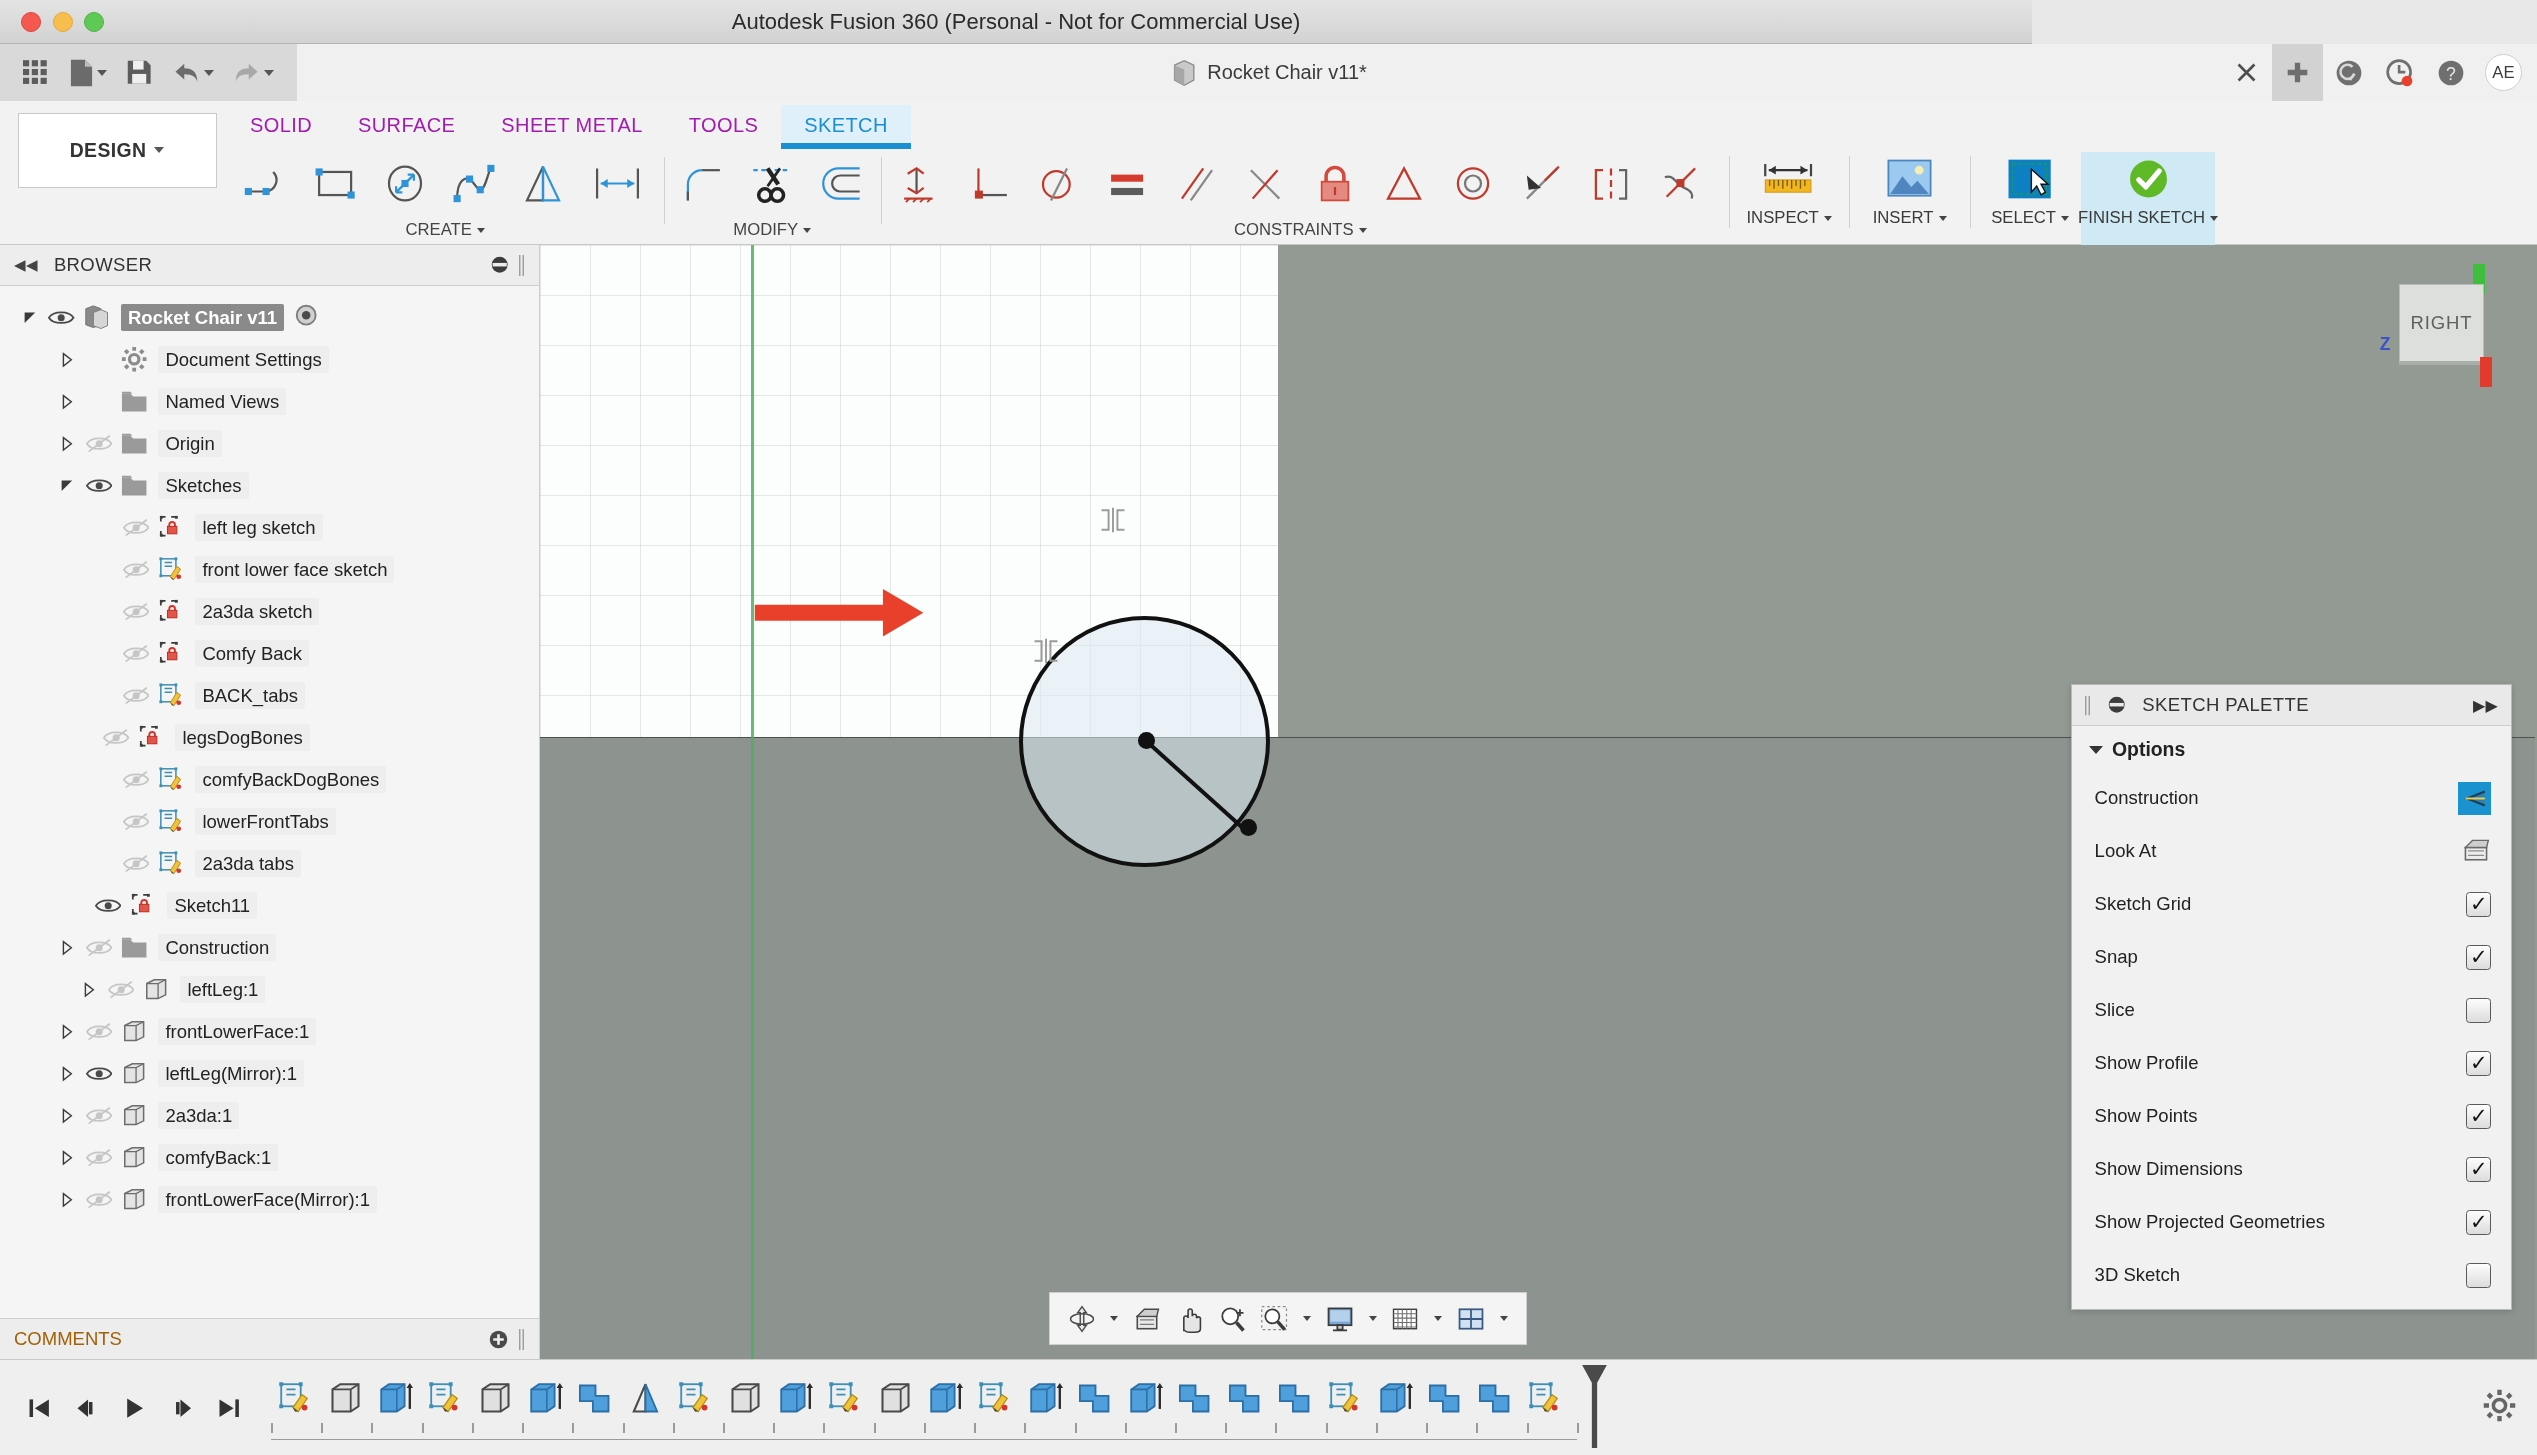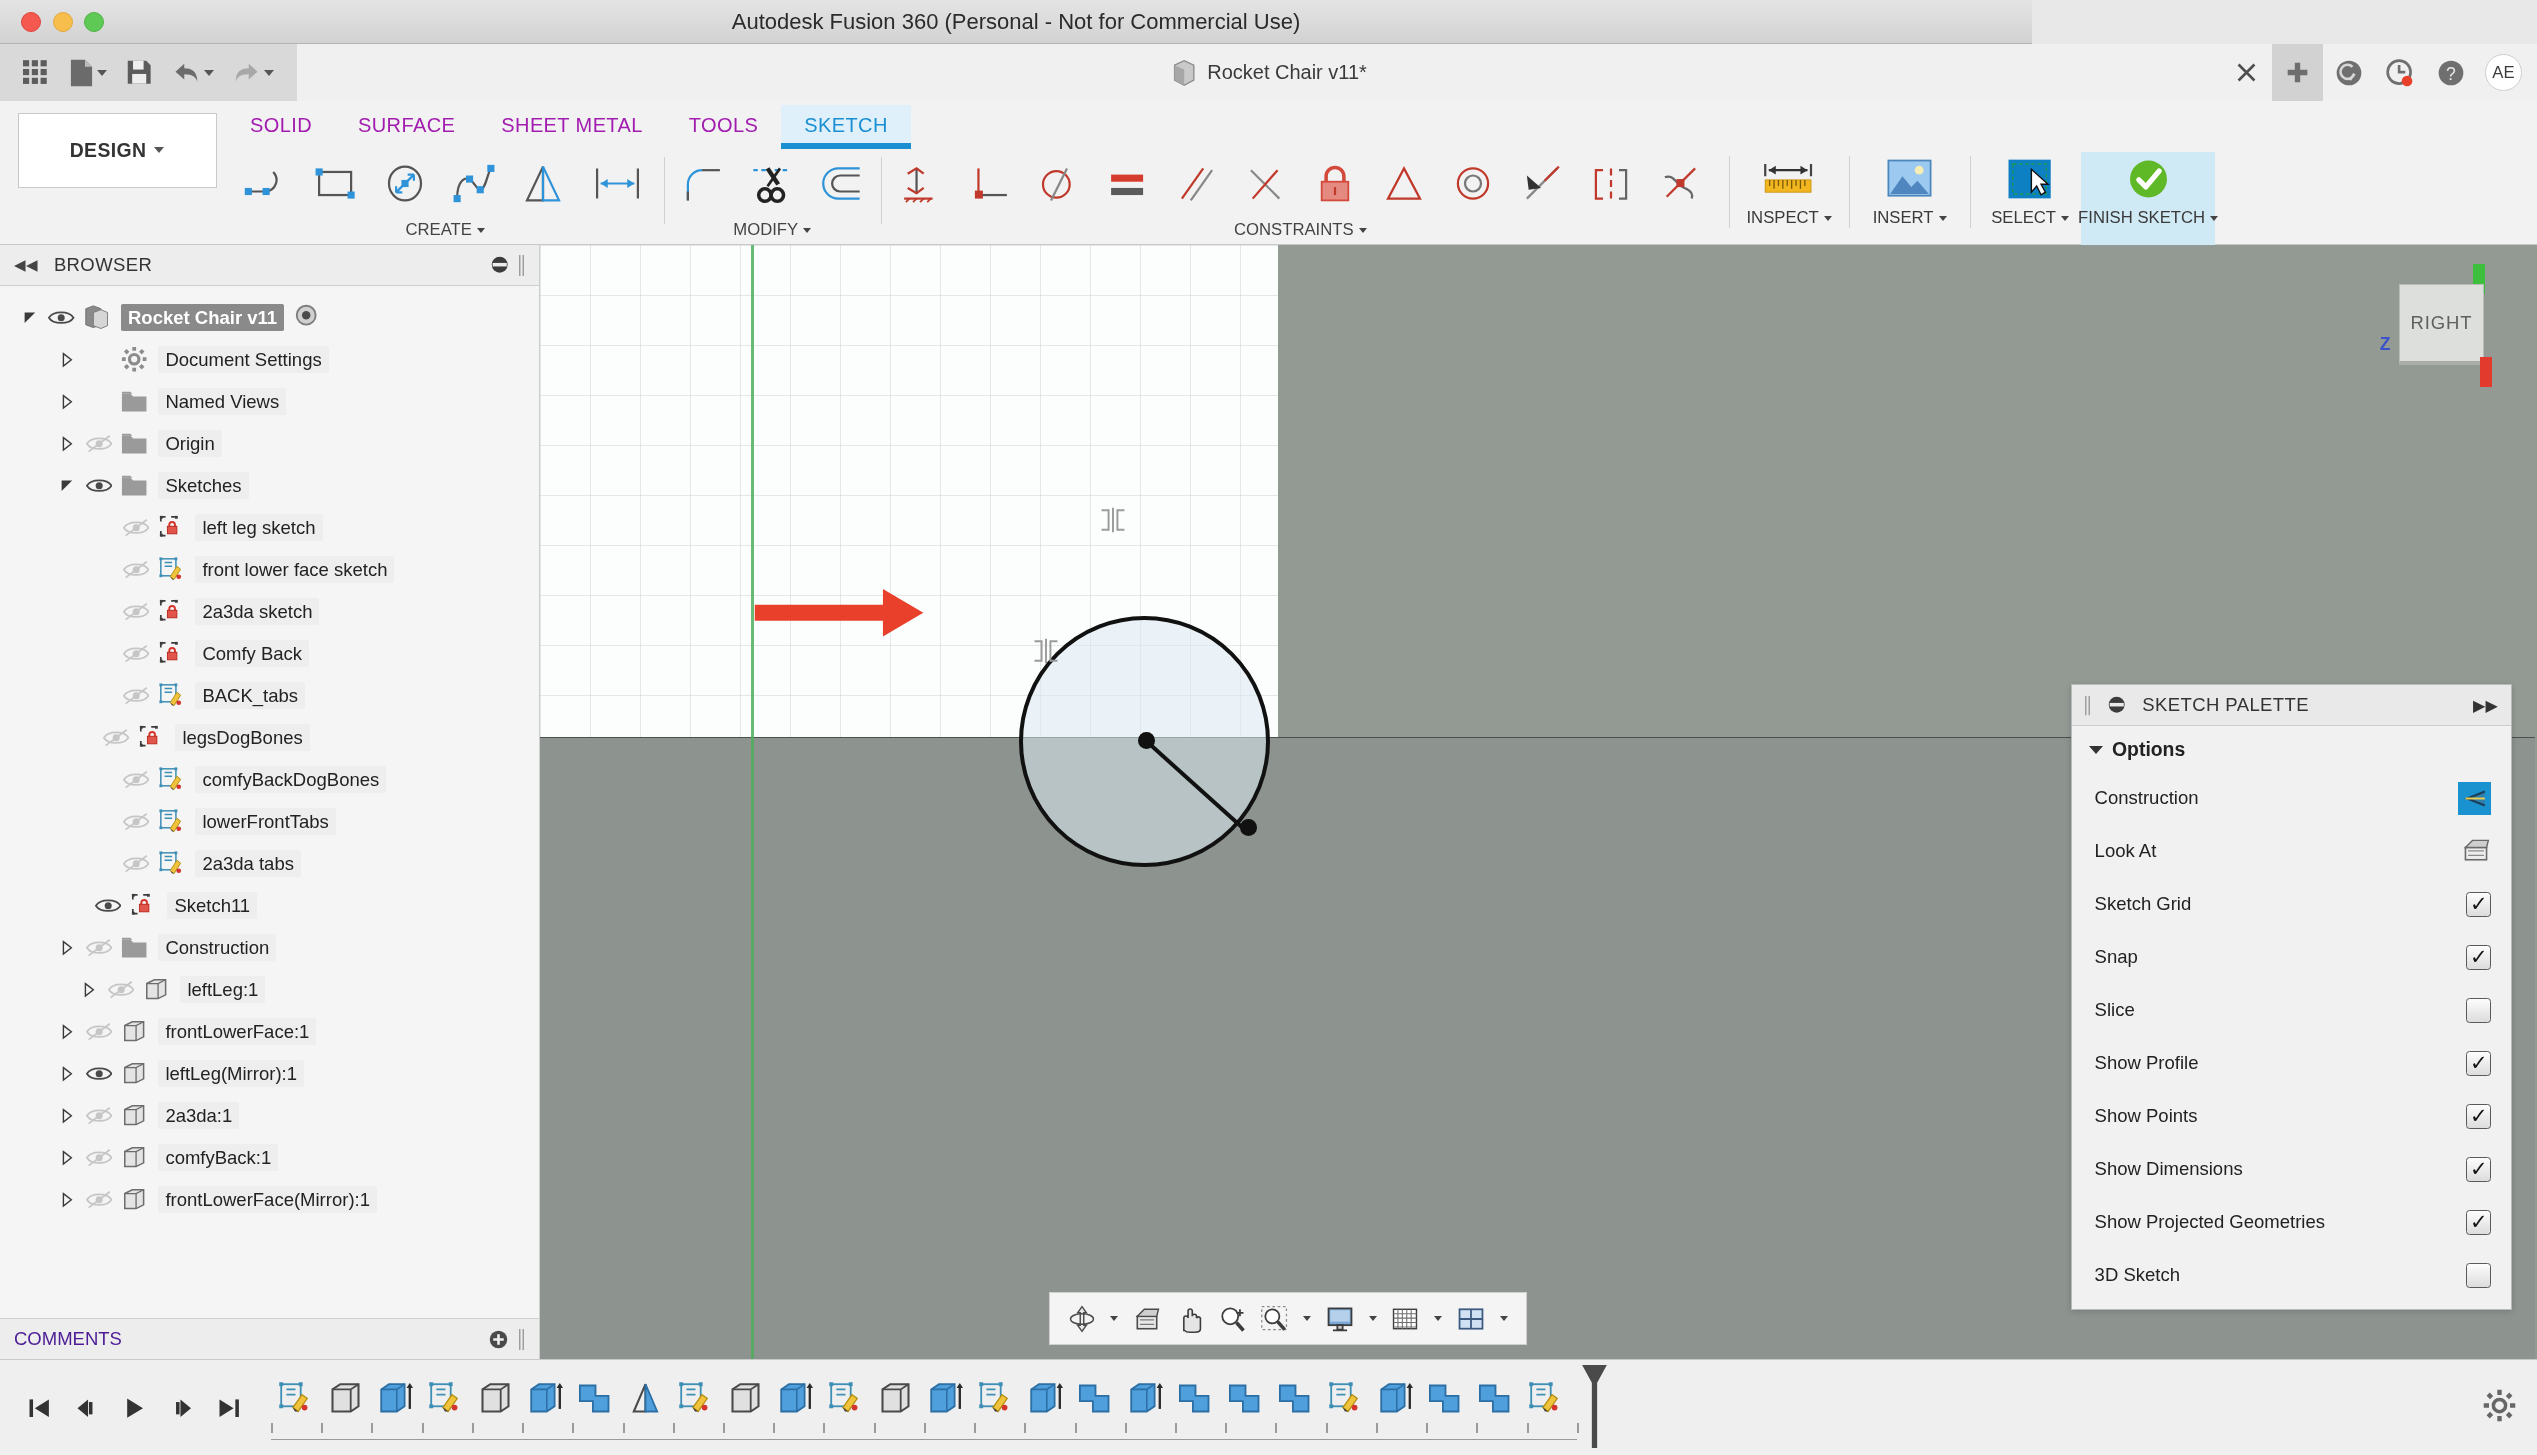--- a/index.html
+++ b/index.html
@@ -122,21 +122,21 @@
     cursor:default; white-space:nowrap;
   }
   .row .arrow { width:26.4px; display:flex; align-items:center; justify-content:center; }
   .row .eye   { width:35px; display:flex; align-items:center; justify-content:center; }
   .row .ico   { width:35px; display:flex; align-items:center; justify-content:center; margin-right:7px; }
   .row .lbl   { background:#eeeeee; padding:2.6px 7px; border-radius:1.8px; }
   .row.selected .lbl { background:#8a8a8a; color:#fff; font-weight:bold; }
   .comments {
     position:absolute; left:0; bottom:97px; width:540px; height:41px;
     background:#ededed; border-top:0.9px solid #cfcfcf; border-right:0.9px solid #cdcdcd;
-    display:flex; align-items:center; padding:0 14px; font-size:18.5px; color:#4c1d95;
+    display:flex; align-items:center; padding:0 14px; font-size:18.5px; color:#a16207;
   }
 
   
   .canvas {
     position:absolute; left:540px; top:245px; right:0; bottom:97px;
     background:#939a94; overflow:hidden;
   }
   .sketch-plane {
     position:absolute; left:0; top:0; width:223px; height:100%;
     background:#fff;

